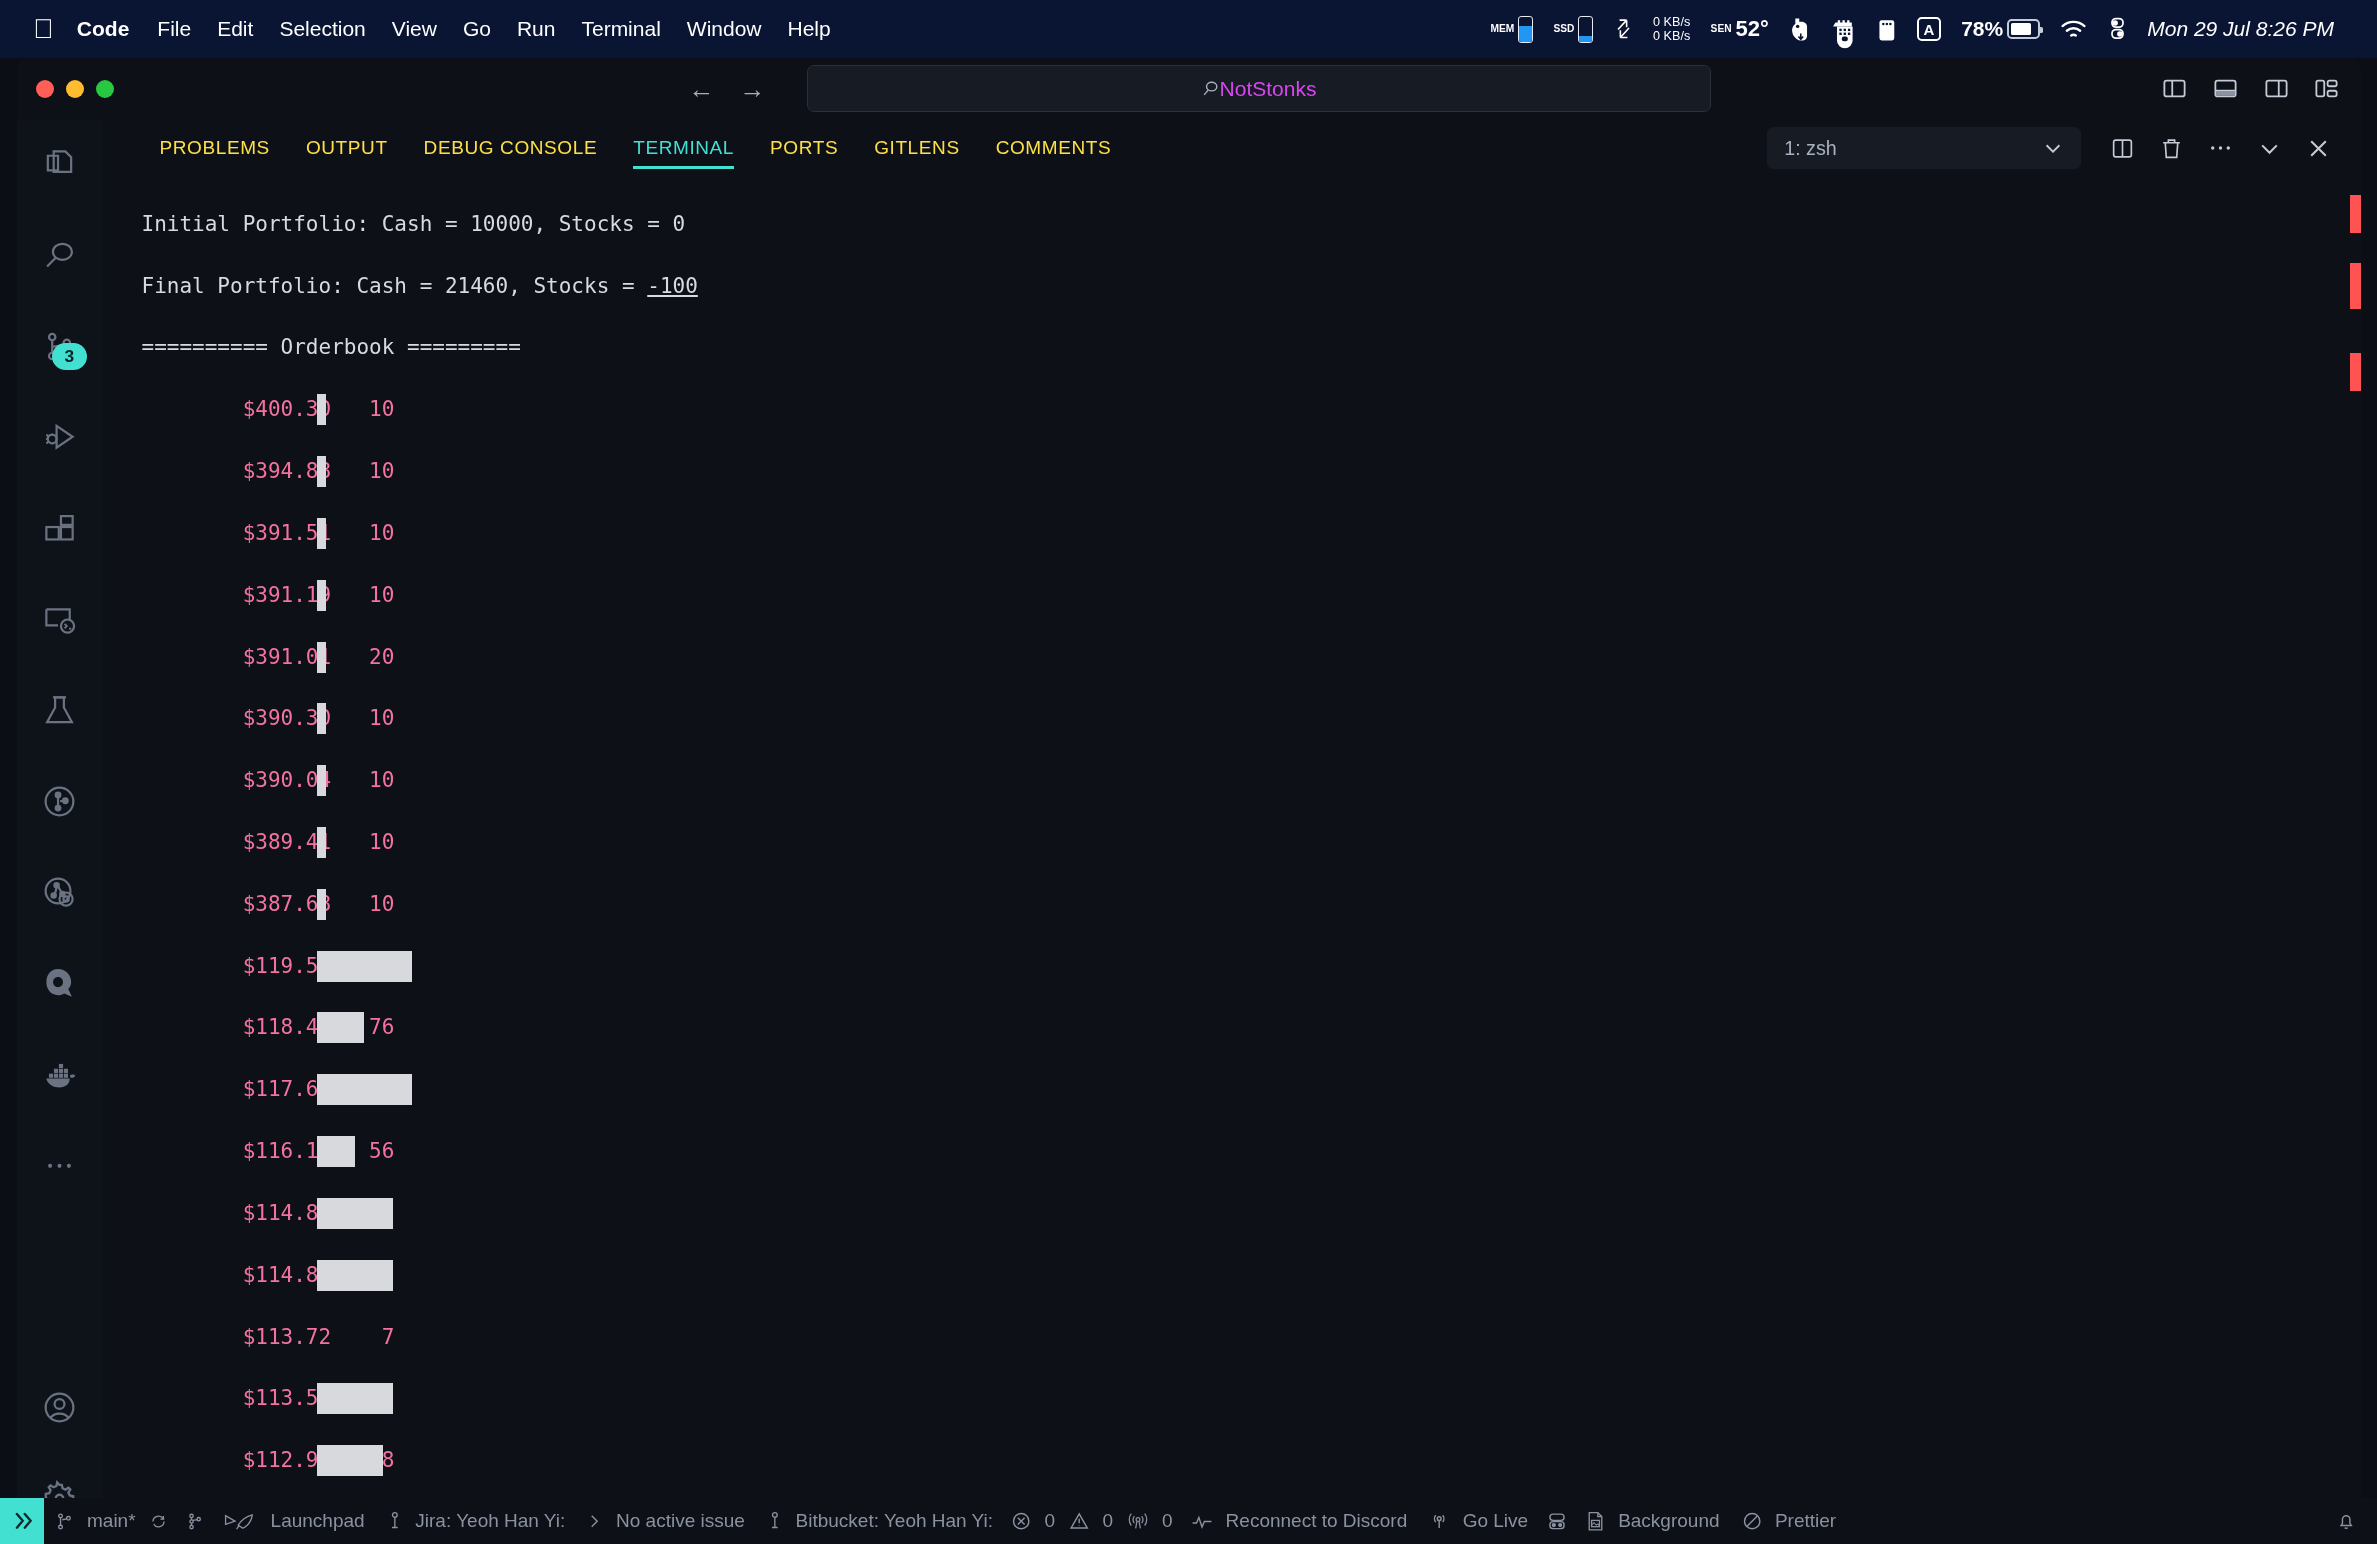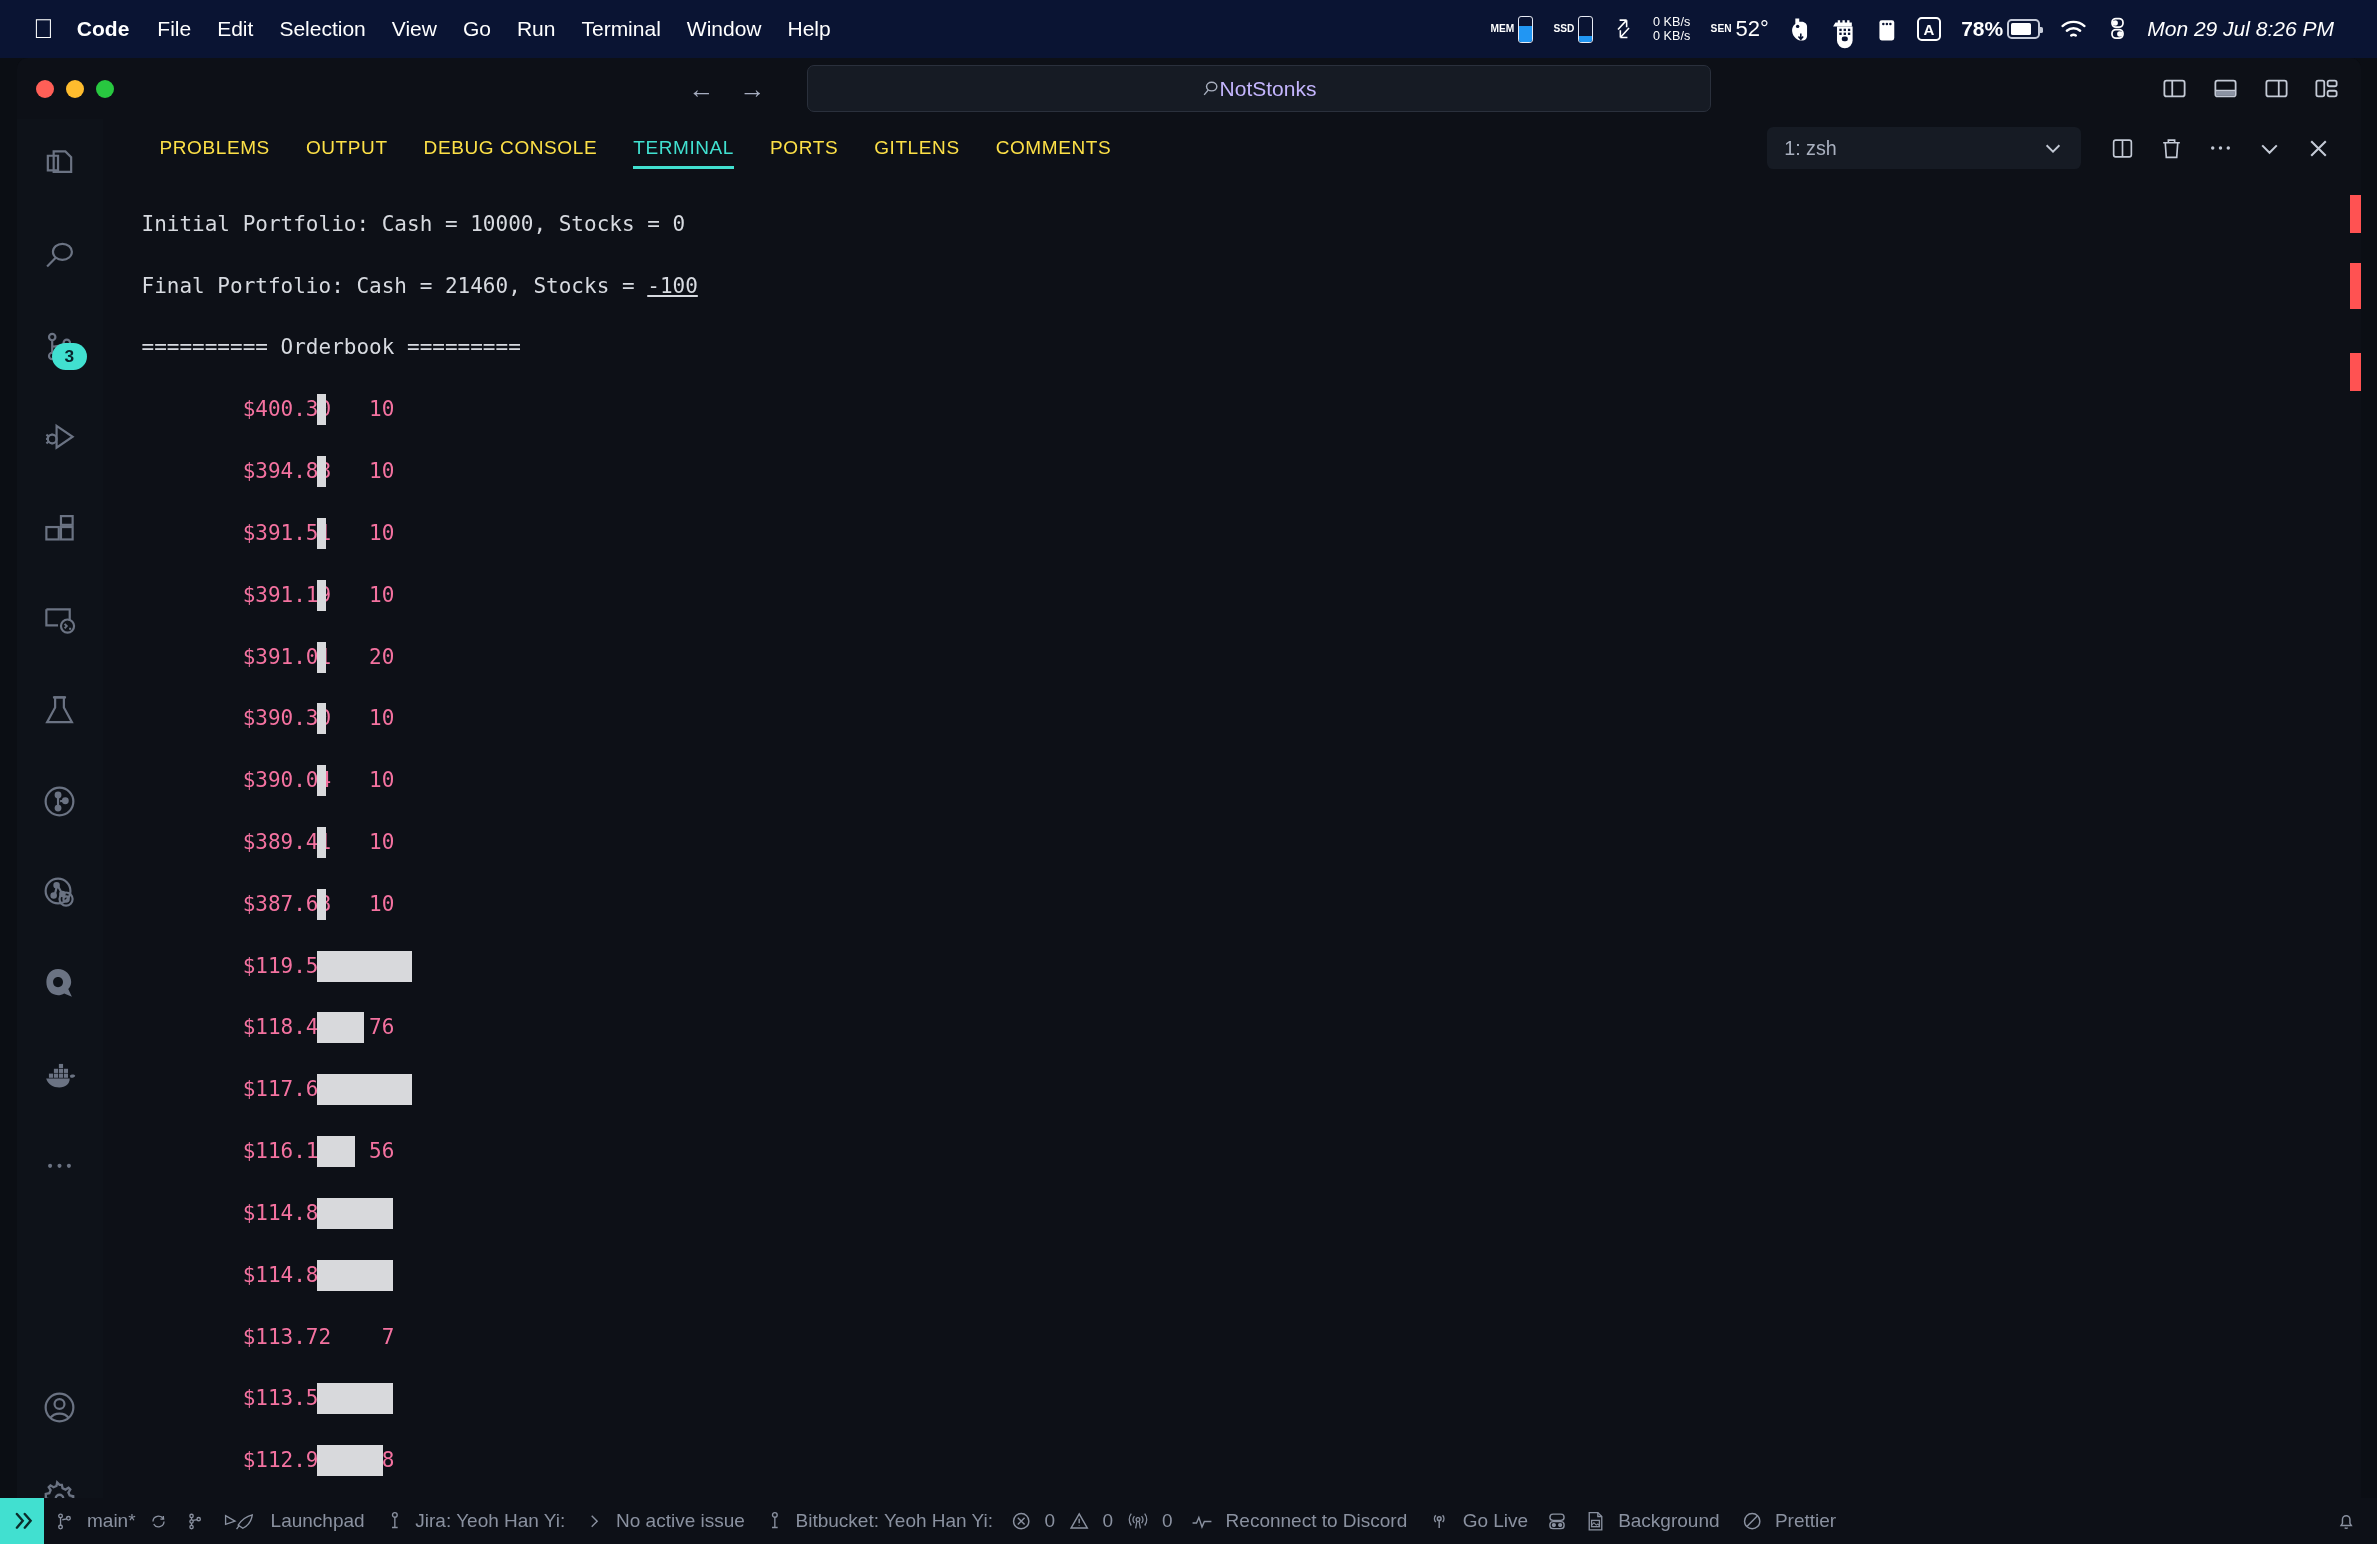--- a/index.html
+++ b/index.html
@@ -27,21 +27,21 @@
   .vlabel {
     font-size: 10.2px; line-height: 1.03; letter-spacing: 0px;
     display: flex; flex-direction: column; align-items: center; font-weight: bold;
   }
   .gauge {
     width: 15px; height: 27px; border: 1.6px solid #e9ecf5; border-radius: 3.1px;
     position: relative; overflow: hidden; background: transparent;
   }
   .gauge i { position: absolute; bottom: 0; left: 0; right: 0; background: #2196f3; display: block; }
   .rate { font-size: 12.6px; line-height: 1.12; text-align: right; font-weight: 400; }
-  .temp { font-size: 22px; font-weight: 400; }
+  .temp { font-size: 22px; font-weight: 700; }
   .tray svg { display: block; }
   .battpct { font-size: 21px; font-weight: 600; }
   .battbody {
     width: 33px; height: 19.7px; border: 2px solid #c6cbd9; border-radius: 4.7px;
     position: relative; display: flex; align-items: center; padding: 2px;
   }
   .battbody i { background: #ffffff; height: 100%; display: block; border-radius: 1.6px; }
   .battbody::after {
     content: ""; position: absolute; right: -4.7px; top: 5.5px; width: 2.4px; height: 6.3px;
     background: #c6cbd9; border-radius: 0 1.6px 1.6px 0;
@@ -68,21 +68,21 @@
   .light { width: 18px; height: 18px; border-radius: 50%; }
   .l-red { background: #ff5f57; }
   .l-yellow { background: #febc2e; }
   .l-green { background: #28c840; }
   .navbtns { position: absolute; left: 672px; display: flex; gap: 25px; align-items: center; }
   .navbtns span { color: #a6adc0; font-size: 26px; line-height: 1; }
   #quickopen {
     position: absolute; left: 790px; width: 904px; height: 47px;
     background: #161b24; border: 0.8px solid #2a303c; border-radius: 7px;
     display: flex; align-items: center; justify-content: center; gap: 0;
-    color: #c4b5fd; font-size: 21px;
+    color: #d946ef; font-size: 21px;
   }
   #layoutbtns { position: absolute; right: 20.4px; display: flex; gap: 23.6px; align-items: center; }
 
   
   #panelheader {
     position: relative; height: 58px; margin-left: 86px; width: calc(100% - 86px);
     display: flex; align-items: center;
     background: #0d1017;
   }
   .ptabs { display: flex; align-items: flex-end; height: 100%; padding-left: 39px; gap: 0; }

